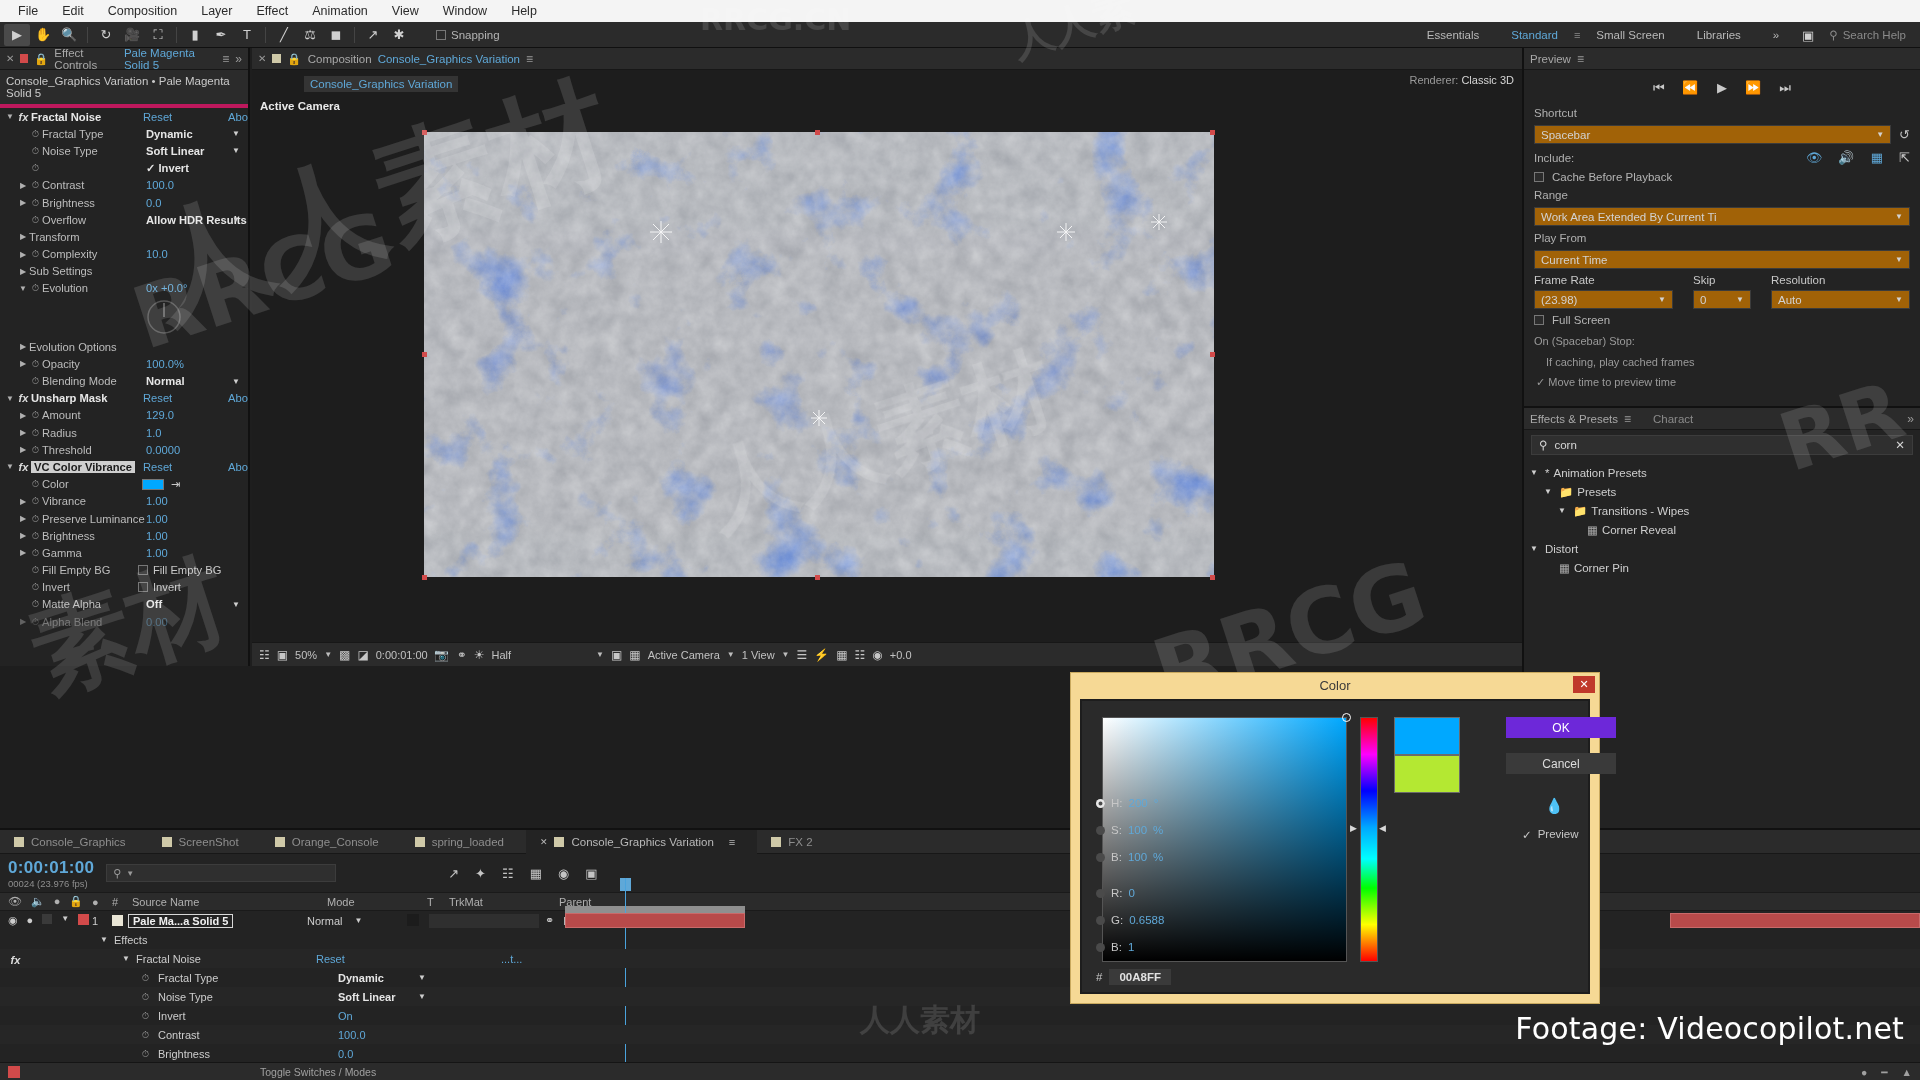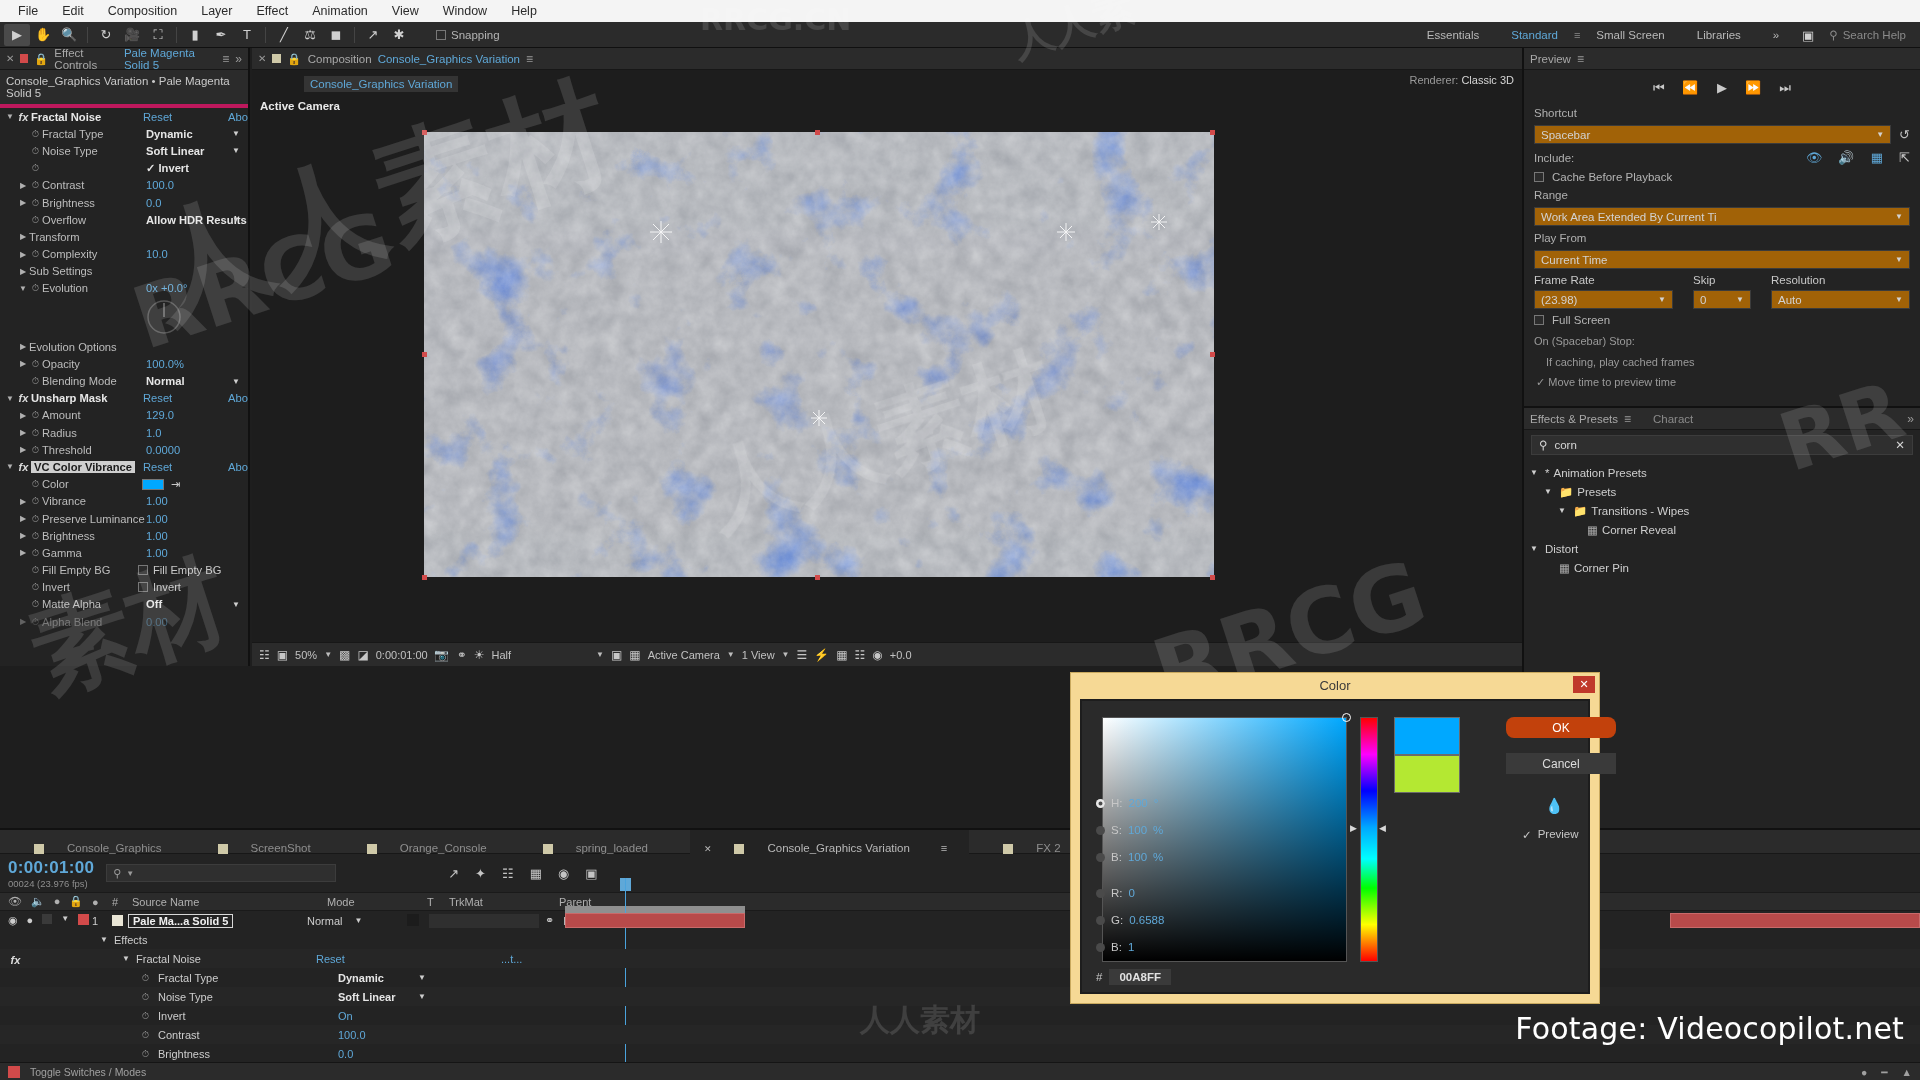--- a/index.html
+++ b/index.html
@@ -91,21 +91,21 @@
   #fxp { position:relative; height:418px; }
   .fxsearch { display:flex; align-items:center; gap:7px; margin:5px 7px; background:#2f2f2f;
     border:1px solid #3c3c3c; height:20px; padding:0 7px; font-size:11.5px; color:#d6d6d6;}
   .trow { display:flex; align-items:center; font-size:11.5px; color:#cfcfcf; height:19px; gap:4px;}
 
   
   #tl { position:absolute; left:0; bottom:0; width:1920px; height:252px; background:#232323;
     border-top:2px solid #111; }
   .tltabs { height:24px; background:#2b2b2b; display:flex; align-items:center; gap:0;
     border-bottom:1px solid #171717; font-size:11.5px; }
-  .tltab { display:flex; align-items:flex-end; gap:23px; padding:0 22px 0 14px; color:#8e8e8e; height:24px;margin-left:20px;}
+  .tltab { display:flex; align-items:center; gap:7px; padding:0 22px 0 14px; color:#8e8e8e; height:24px;}
   .tltab .sq { width:10px; height:10px; background:#cfc9a8; }
   .tltab.act { background:#232323; color:#b9b9b9; }
   .tlhdr { height:38px; display:flex; align-items:center; padding:0 8px; gap:12px; position:relative;}
   .tcode { font-size:17px; color:#5fa8d8; font-weight:bold; letter-spacing:.3px;}
   .tcode small { display:block; font-size:9.5px; color:#8e8e8e; font-weight:normal; letter-spacing:0;}
   .tsearch { width:230px; height:18px; background:#2f2f2f; border:1px solid #3c3c3c;
     display:flex; align-items:center; padding:0 6px; gap:5px; font-size:11px; color:#9a9a9a;}
   .tlicons { display:flex; gap:16px; margin-left:100px; font-size:13px; color:#c4c4c4;}
   .colhdr { height:19px; background:#2b2b2b; display:flex; align-items:center;
     font-size:11px; color:#b0b0b0; border-top:1px solid #1a1a1a; border-bottom:1px solid #1a1a1a;}
@@ -132,22 +132,22 @@
   .sqcur { position:absolute; width:9px; height:9px; border:1.5px solid #fff; border-radius:50%;}
   .huestrip { position:absolute; left:278px; top:16px; width:18px; height:245px; border:1px solid #555;}
   .huearrowL { position:absolute; left:268px; font-size:9px; color:#d8d8d8;}
   .huearrowR { position:absolute; left:297px; font-size:9px; color:#d8d8d8;}
   .swnew { position:absolute; left:312px; top:16px; width:66px; height:38px; background:#00a8ff; border:1px solid #6b6b6b;}
   .swold { position:absolute; left:312px; top:54px; width:66px; height:38px; background:#b4e832; border:1px solid #6b6b6b;}
   .fld { position:absolute; font-size:11.5px; color:#c7c7c7; display:flex; align-items:center; gap:6px;}
   .radio { width:9px; height:9px; border-radius:50%; background:#4a4a4a; display:inline-block;}
   .radio.on { background:#4a4a4a; box-shadow:inset 0 0 0 2.5px #e8e8e8;}
   .fld .v { color:#5fa8d8; }
-  .okbtn { position:absolute; left:424px; top:16px; width:110px; height:21px; background:#c2410c;
-    color:#fff; font-size:12px; display:flex; align-items:center; justify-content:center;border-radius:8px;}
+  .okbtn { position:absolute; left:424px; top:16px; width:110px; height:21px; background:#6d28d9;
+    color:#fff; font-size:12px; display:flex; align-items:center; justify-content:center;}
   .cancelbtn { position:absolute; left:424px; top:52px; width:110px; height:21px; background:#3a3a3a;
     color:#ddd; font-size:12px; display:flex; align-items:center; justify-content:center;}
   .eyedrop { position:absolute; left:463px; top:96px; font-size:15px; color:#ddd;}
   .prevchk { position:absolute; left:440px; top:127px; font-size:11.5px; color:#c7c7c7; display:flex; gap:6px;}
   .hexfld { position:absolute; left:14px; top:268px; display:flex; align-items:center; gap:7px; font-size:11.5px;}
   .hexval { background:#3a3a3a; padding:2px 10px; color:#e2e2e2;font-weight:bold;}
 
   
   #credit { position:absolute; right:16px; bottom:34px; font-size:30px; color:#fff; z-index:70;
     font-family:"DejaVu Sans", sans-serif; letter-spacing:.2px;}
@@ -893,21 +893,21 @@
         <span>#</span>
         <span class="hexval">00A8FF</span>
       </div>
     </div>
   </div>
 
   <div id="credit">Footage: Videocopilot.net</div>
 
   <div id="status">
     <span style="width:12px;height:12px;background:#d24a4a;display:inline-block"></span>
-    <span style="">Toggle Switches / Modes</span>
+    <span style="margin-left:230px">Toggle Switches / Modes</span>
     <span style="margin-left:auto;display:flex;gap:14px">
       <span>●</span>
       <span>━</span>
       <span>▲</span>
     </span>
   </div>
 
   <div class="wm" style="left:700px;  top:2px;   font-size:30px;">RRCG.CN</div>
   <div class="wm" style="left:1010px; top:-4px;  font-size:42px; transform:rotate(-18deg)">人人素</div>
   <div class="wm" style="left:140px;  top:120px; font-size:120px; transform:rotate(-18deg)">人人素材</div>

